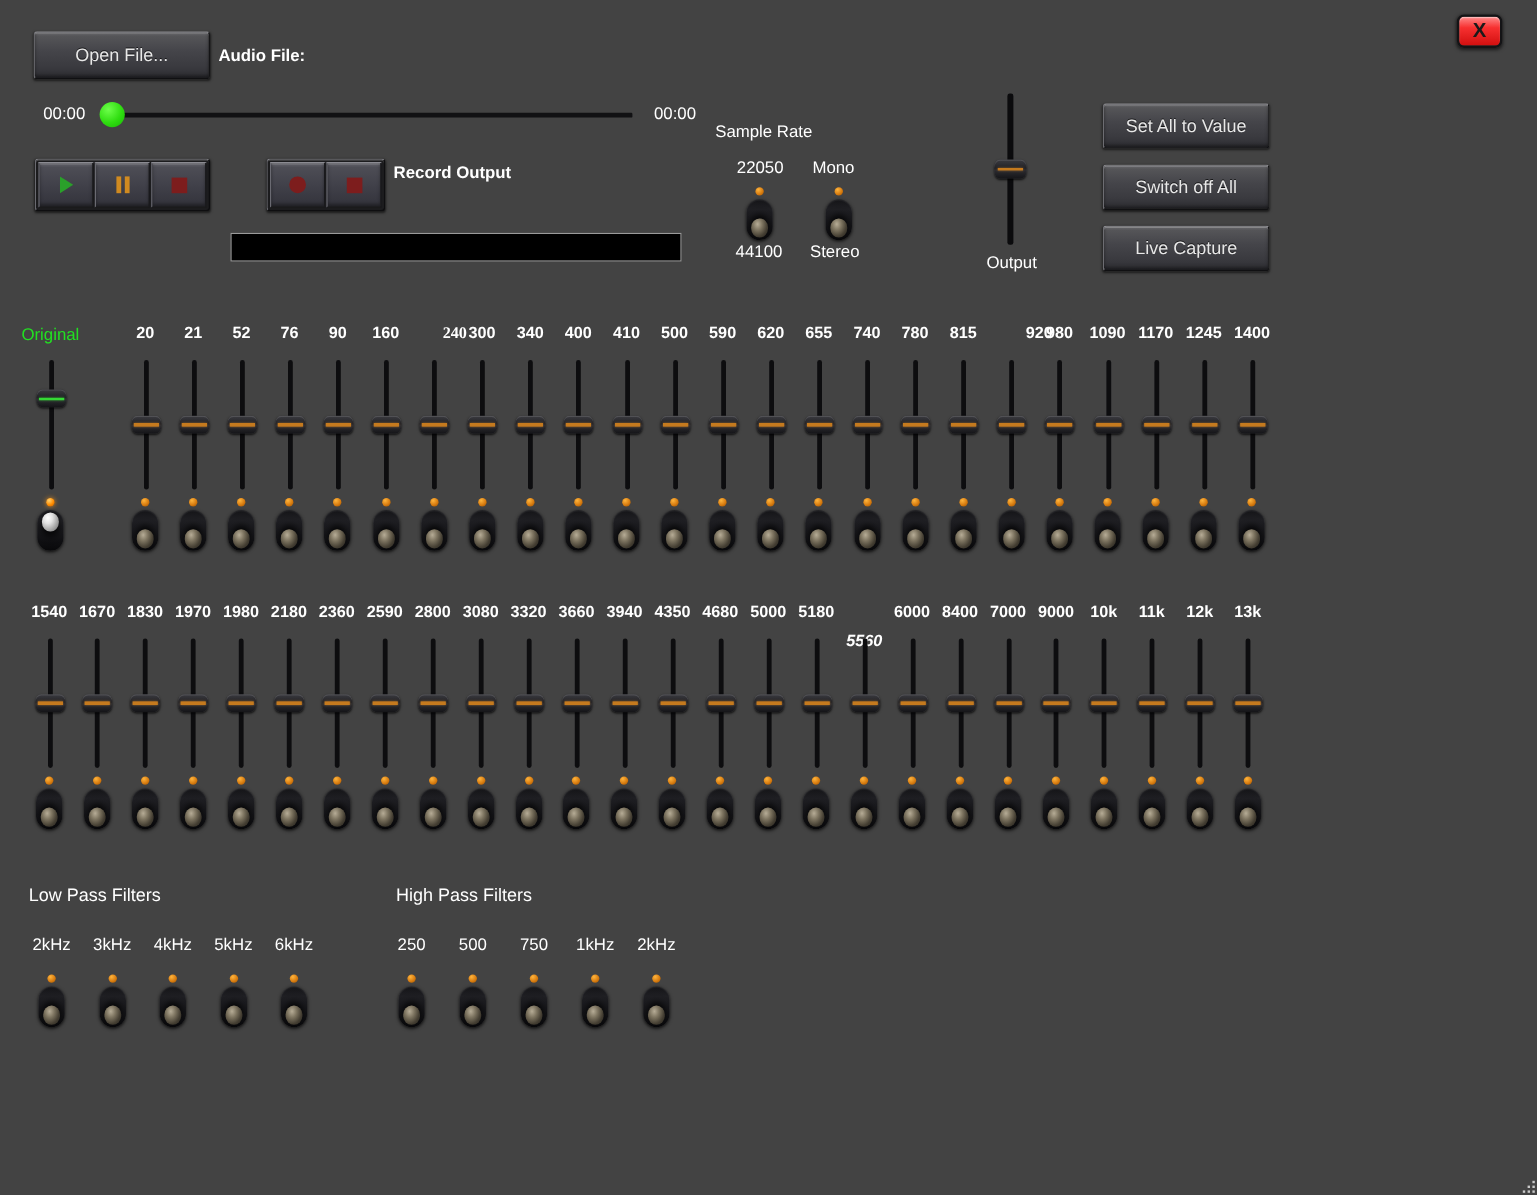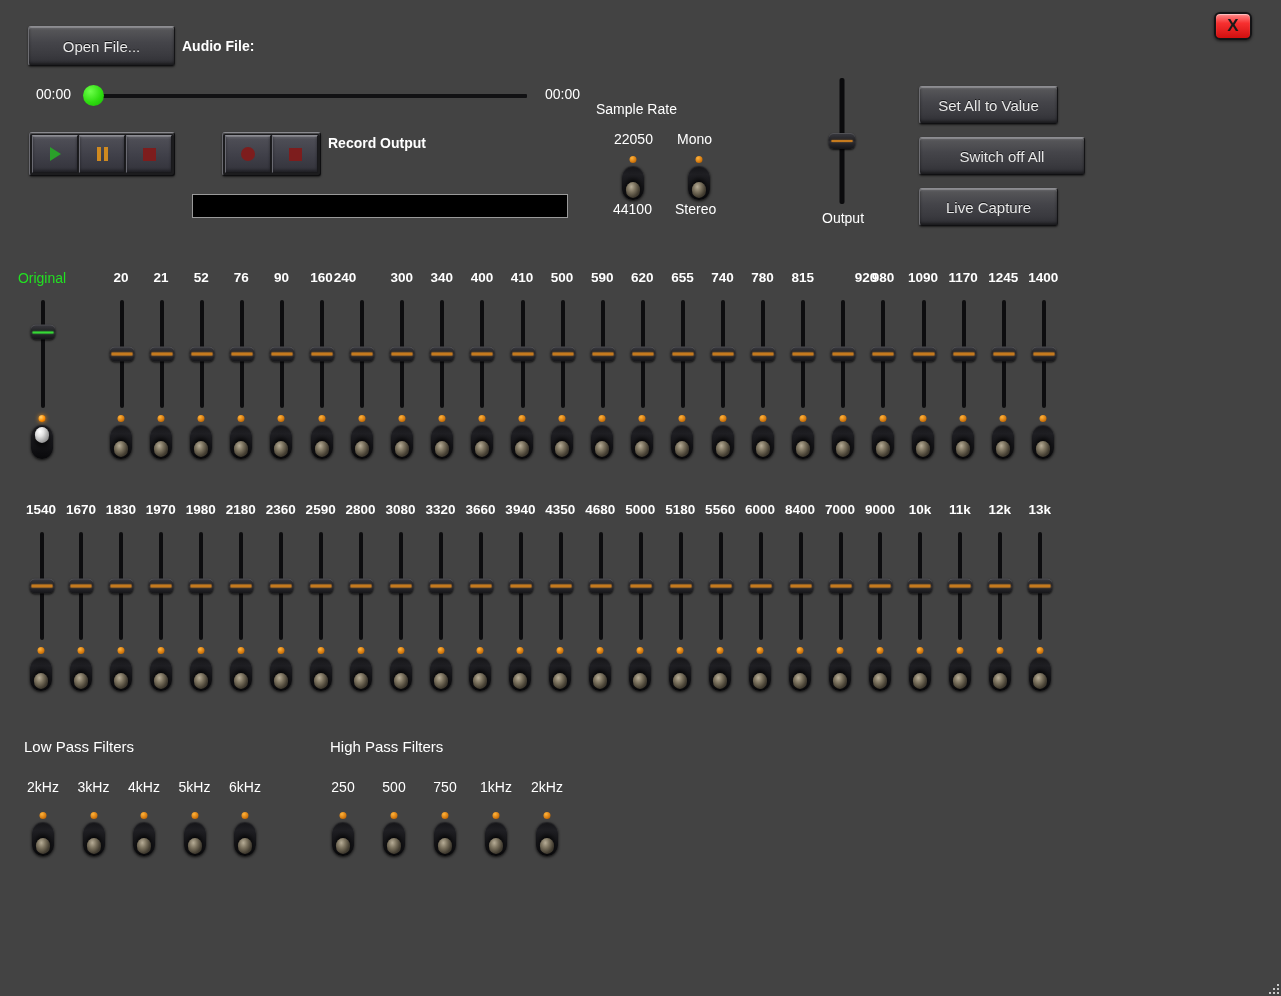--- a/index.html
+++ b/index.html
@@ -288,21 +288,21 @@
 
   <div class="vslider value" style="left:828px; top:78px; width:27px; height:126px;">
     <span class="rail"></span>
     <span class="thumb" style="top:50%;"></span>
   </div>
   <div class="lbl" style="left:822px; top:210px;">Output</div>
 
   <div class="bevel-btn" style="left:919px; top:86px; width:139px; height:38px;">
     <span>Set All to Value</span>
   </div>
-  <div class="bevel-btn" style="left:919px; top:137px; width:166px; height:38px;align-items:center;">
+  <div class="bevel-btn" style="left:919px; top:137px; width:139px; height:38px;align-items:center;">
     <span>Switch off All</span>
   </div>
   <div class="bevel-btn" style="left:919px; top:188px; width:139px; height:38px;">
     <span>Live Capture</span>
   </div>
 
   <div class="freq-lbl original" style="left:42px; top:270px; transform:translateX(-50%);">Original</div>
   <div class="vslider green" style="left:30px; top:300px; width:25px; height:108px;">
     <span class="rail"></span>
     <span class="thumb" style="top:30%;"></span>
@@ -374,21 +374,21 @@
       <div class="vslider" style="left: 309.5px; top: 300px; width: 25px; height: 108px;">
         <span class="rail"></span>
         <span class="thumb" style="top:50%"></span>
       </div>
       <div class="toggle off" style="left: 310.5px; top: 415px;">
         <span class="led"></span>
         <span class="body">
           <i class="knob"></i>
         </span>
       </div>
-      <div class="freq-lbl" style="left: 345px; top: 270px; transform: translateX(-50%);">240</div>
+      <div class="freq-lbl" style="left: 379px; top: 270px; transform: translateX(-50%); font-family: Liberation Serif, serif;">240</div>
       <div class="vslider" style="left: 349.6px; top: 300px; width: 25px; height: 108px;">
         <span class="rail"></span>
         <span class="thumb" style="top:50%"></span>
       </div>
       <div class="toggle off" style="left: 350.6px; top: 415px;">
         <span class="led"></span>
         <span class="body">
           <i class="knob"></i>
         </span>
       </div>
@@ -761,21 +761,21 @@
       <div class="vslider" style="left: 668.2px; top: 532px; width: 25px; height: 108px;">
         <span class="rail"></span>
         <span class="thumb" style="top:50%"></span>
       </div>
       <div class="toggle off" style="left: 669.2px; top: 647px;">
         <span class="led"></span>
         <span class="body">
           <i class="knob"></i>
         </span>
       </div>
-      <div class="freq-lbl" style="left: 720.15px; top: 502px; transform: translateX(-50%);">5560</div>
+      <div class="freq-lbl" style="left: 720.15px; top: 526px; transform: translateX(-50%); font-style: italic;">5560</div>
       <div class="vslider" style="left: 708.15px; top: 532px; width: 25px; height: 108px;">
         <span class="rail"></span>
         <span class="thumb" style="top:50%"></span>
       </div>
       <div class="toggle off" style="left: 709.15px; top: 647px;">
         <span class="led"></span>
         <span class="body">
           <i class="knob"></i>
         </span>
       </div>

